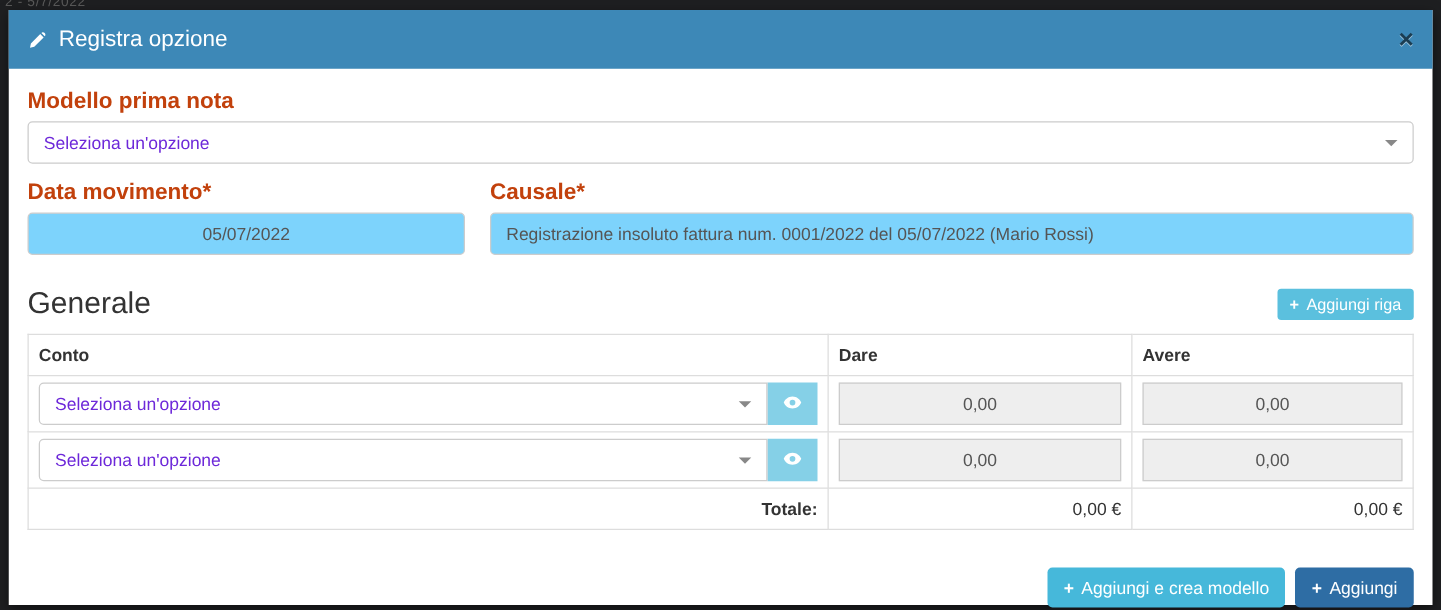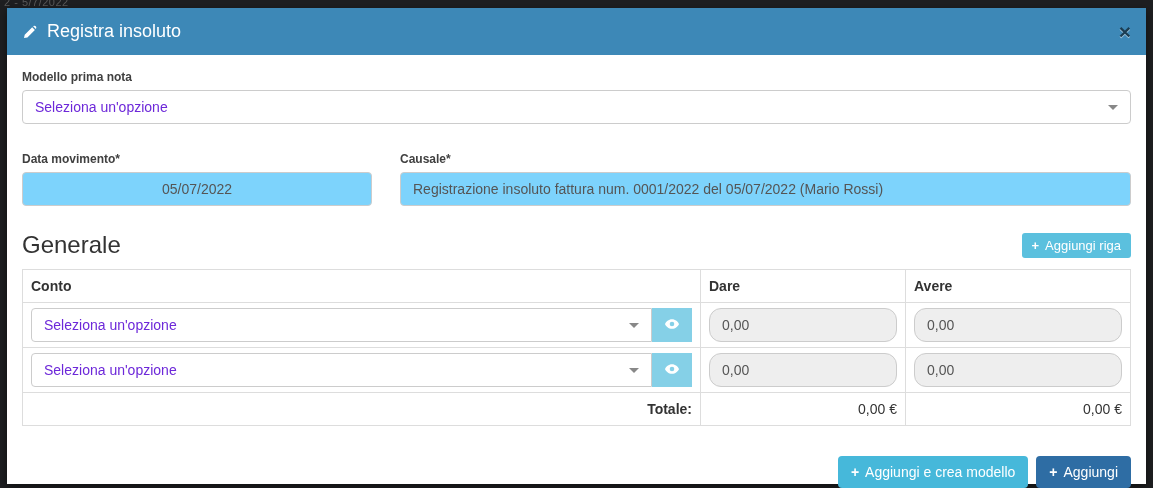--- a/index.html
+++ b/index.html
@@ -34,41 +34,41 @@
   .close-btn {
     margin-left: auto;
     background: none; border: none; cursor: pointer;
     color: #000; opacity: .55;
     font-size: 21px; font-weight: 700; line-height: 1;
     text-shadow: 0 1px 0 #fff;
   }
   .modal-body { padding: 15px; flex: 1 1 auto; }
   .form-label {
     display: block;
-    font-weight: 700; font-size: 12px; color: #404040;
+    font-weight: 700; font-size: 18px; color: #c2410c;
     margin-bottom: 6px;
   }
   .select-box {
     position: relative;
     height: 34px; width: 100%;
     border: 1px solid #ccc; border-radius: 4px;
     background: #fff;
     display: flex; align-items: center;
     padding: 0 25px 0 12px;
     font-size: 14px; color: #6d28d9;
     cursor: pointer;
   }
   .caret {
     position: absolute; right: 12px; top: 50%; margin-top: -2px;
     width: 0; height: 0;
     border-left: 5px solid transparent;
     border-right: 5px solid transparent;
     border-top: 5px solid #888;
   }
-  .row-2col { display: flex; gap: 28px; margin-top: 28px; }
+  .row-2col { display: flex; gap: 20px; margin-top: 12px; }
   .col-date { width: 350px; flex: 0 0 auto; }
   .col-causale { flex: 1 1 auto; }
   .text-input {
     height: 34px; width: 100%;
     border: 1px solid #ccc; border-radius: 4px;
     padding: 0 12px;
     font-size: 14px; color: #555;
     font-family: "Liberation Sans", "DejaVu Sans", sans-serif;
     background: #7dd3fc;
   }
@@ -90,38 +90,38 @@
     width: 100%;
     border-collapse: collapse;
     font-size: 14px; color: #333;
   }
   table.grid th, table.grid td { border: 1px solid #ddd; }
   table.grid th {
     text-align: left; font-weight: 700;
     padding: 8px; height: 33px;
   }
   table.grid td { padding: 5px 8px; height: 45px; }
-  .col-dare { width: 205px; }
+  .col-dare { width: 243px; }
   .col-avere { width: 225px; }
   .conto-group { display: flex; align-items: stretch; }
   .conto-group .select-box { border-radius: 4px 0 0 4px; flex: 1 1 auto; }
   .eye-btn {
     flex: 0 0 auto;
     width: 40px; height: 34px;
     background: #85d0e7;
     border: none; cursor: pointer;
     display: flex; align-items: center; justify-content: center;
   }
   .amount-input {
     width: 100%; height: 34px;
     background: #eeeeee;
-    border: 1px solid #ccc; border-radius: 12px;
+    border: 1px solid #ccc; border-radius: 0;
     padding: 0 12px;
     font-size: 14px; color: #555;
-    text-align: left;
+    text-align: center;
     font-family: "Liberation Sans", "DejaVu Sans", sans-serif;
   }
   tr.total-row td { padding: 8px; height: 32px; }
   .total-label { text-align: right; font-weight: 700; }
   .total-amount { text-align: right; }
   .modal-footer {
     flex: 0 0 auto;
     padding: 15px;
     display: flex; justify-content: flex-end; align-items: center; gap: 8px;
   }
@@ -145,21 +145,21 @@
 
 <div class="modal">
 
   <div class="modal-header">
     <div class="modal-title">
       <span class="pencil-icon">
         <svg width="16" height="16" viewBox="0 0 16 16">
           <path fill="#ffffff" d="M12.0 1.8 a2.0 2.0 0 0 1 2.3 2.3 l-.5 .9 -2.7 -2.7 z M10.2 3.2 12.9 5.9 5.4 13.4 2.0 14.1 2.7 10.7 Z"></path>
         </svg>
       </span>
-      <span>Registra insoluto</span>
+      <span>Registra opzione</span>
     </div>
     <button class="close-btn">×</button>
   </div>
 
   <div class="modal-body">
 
     <label class="form-label">Modello prima nota</label>
     <div class="select-box">
       <span>Seleziona un'opzione</span>
       <span class="caret"></span>

